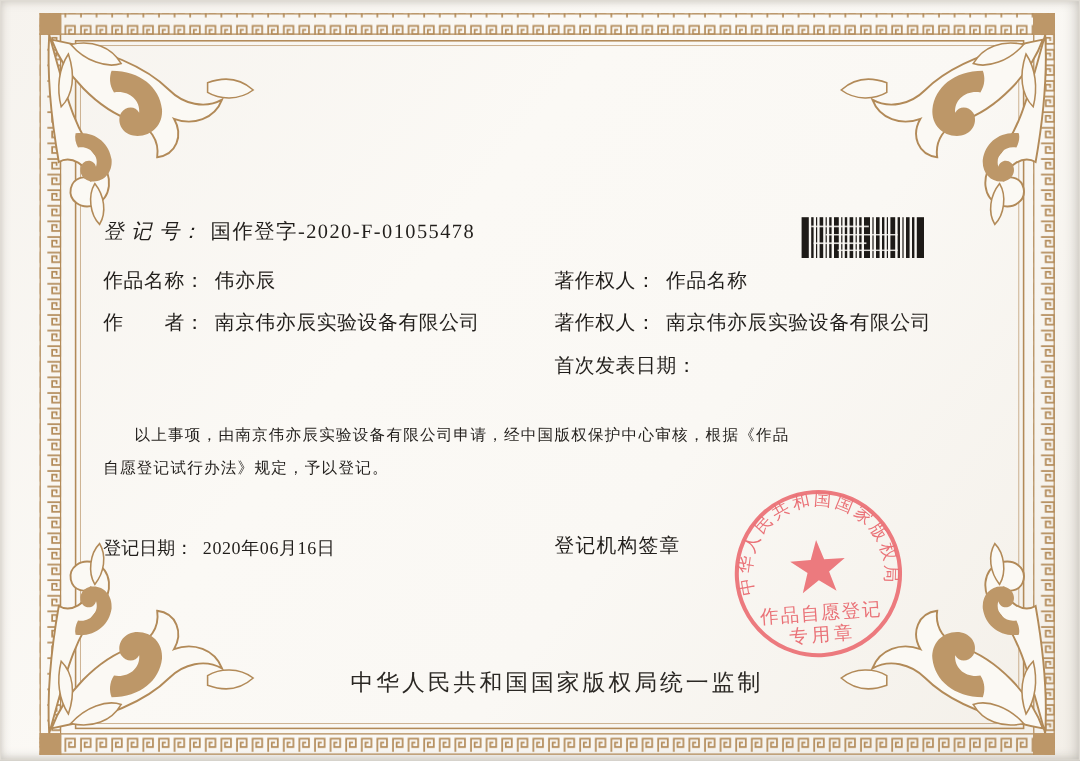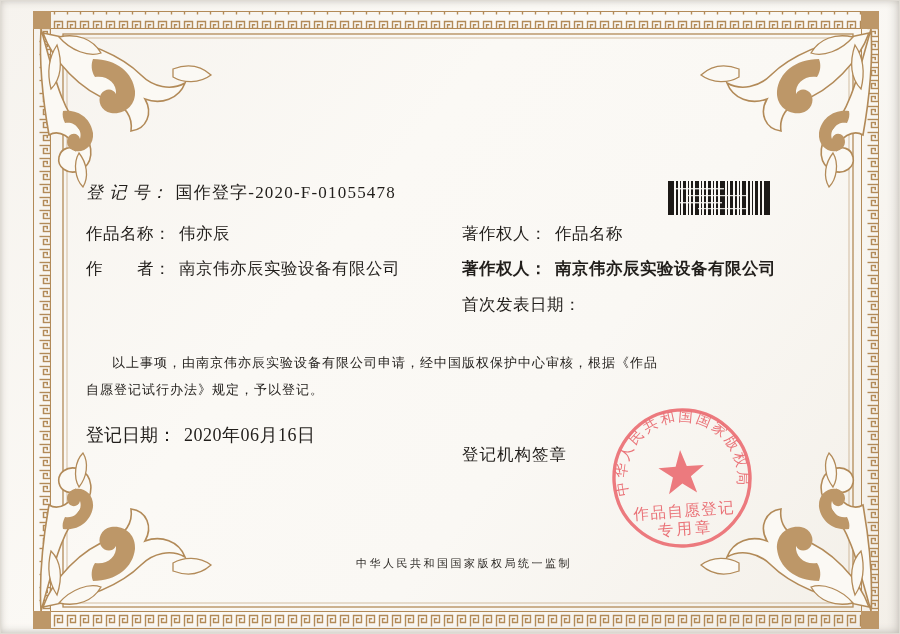--- a/index.html
+++ b/index.html
@@ -26,34 +26,34 @@
   .regline .val{letter-spacing:1.2px;margin-left:7px;}
   .no-line{left:678px;top:163px;font-size:16px;}
   .no-line .no-prefix{color:#2a2724;letter-spacing:1px;}
   .no-line .no-digits{color:#cc5349;font-size:17px;letter-spacing:2.5px;margin-left:7px;}
   .field{font-size:16.5px;}
   .field .lbl{letter-spacing:.5px;}
   .field .val{margin-left:8px;letter-spacing:.5px;}
   .f-name{left:86px;top:223px;}
   .f-type{left:462px;top:223px;}
   .f-author{left:86px;top:258px;}
-  .f-owner{left:462px;top:258px;font-weight:bold;}
+  .f-owner{left:462px;top:258px;}
   .f-cdate{left:86px;top:294px;}
   .f-pdate{left:462px;top:294px;}
   .statement{
     left:86px;top:349px;width:766px;
     font-size:13px;line-height:27px;letter-spacing:1px;
     white-space:pre-wrap;text-indent:2em;
   }
-  .regdate{left:86px;top:423px;font-size:18px;}
+  .regdate{left:86px;top:448px;font-size:15px;}
   .regdate .val{margin-left:8px;letter-spacing:.5px;}
   .sig{left:462px;top:444px;font-size:16.5px;letter-spacing:1px;}
   .footer{
     left:0;right:0;top:556px;text-align:center;
-    font-size:11px;letter-spacing:2.5px;padding-left:28px;color:#2b2824;
+    font-size:19px;letter-spacing:2.5px;padding-left:28px;color:#2b2824;
   }
 </style>
 </head>
 <body>
 
 <div class="page">
 
   <svg class="deco" width="900" height="634" viewBox="0 0 900 634">
     <defs>
       <pattern id="gkh" width="13" height="18" patternUnits="userSpaceOnUse">

